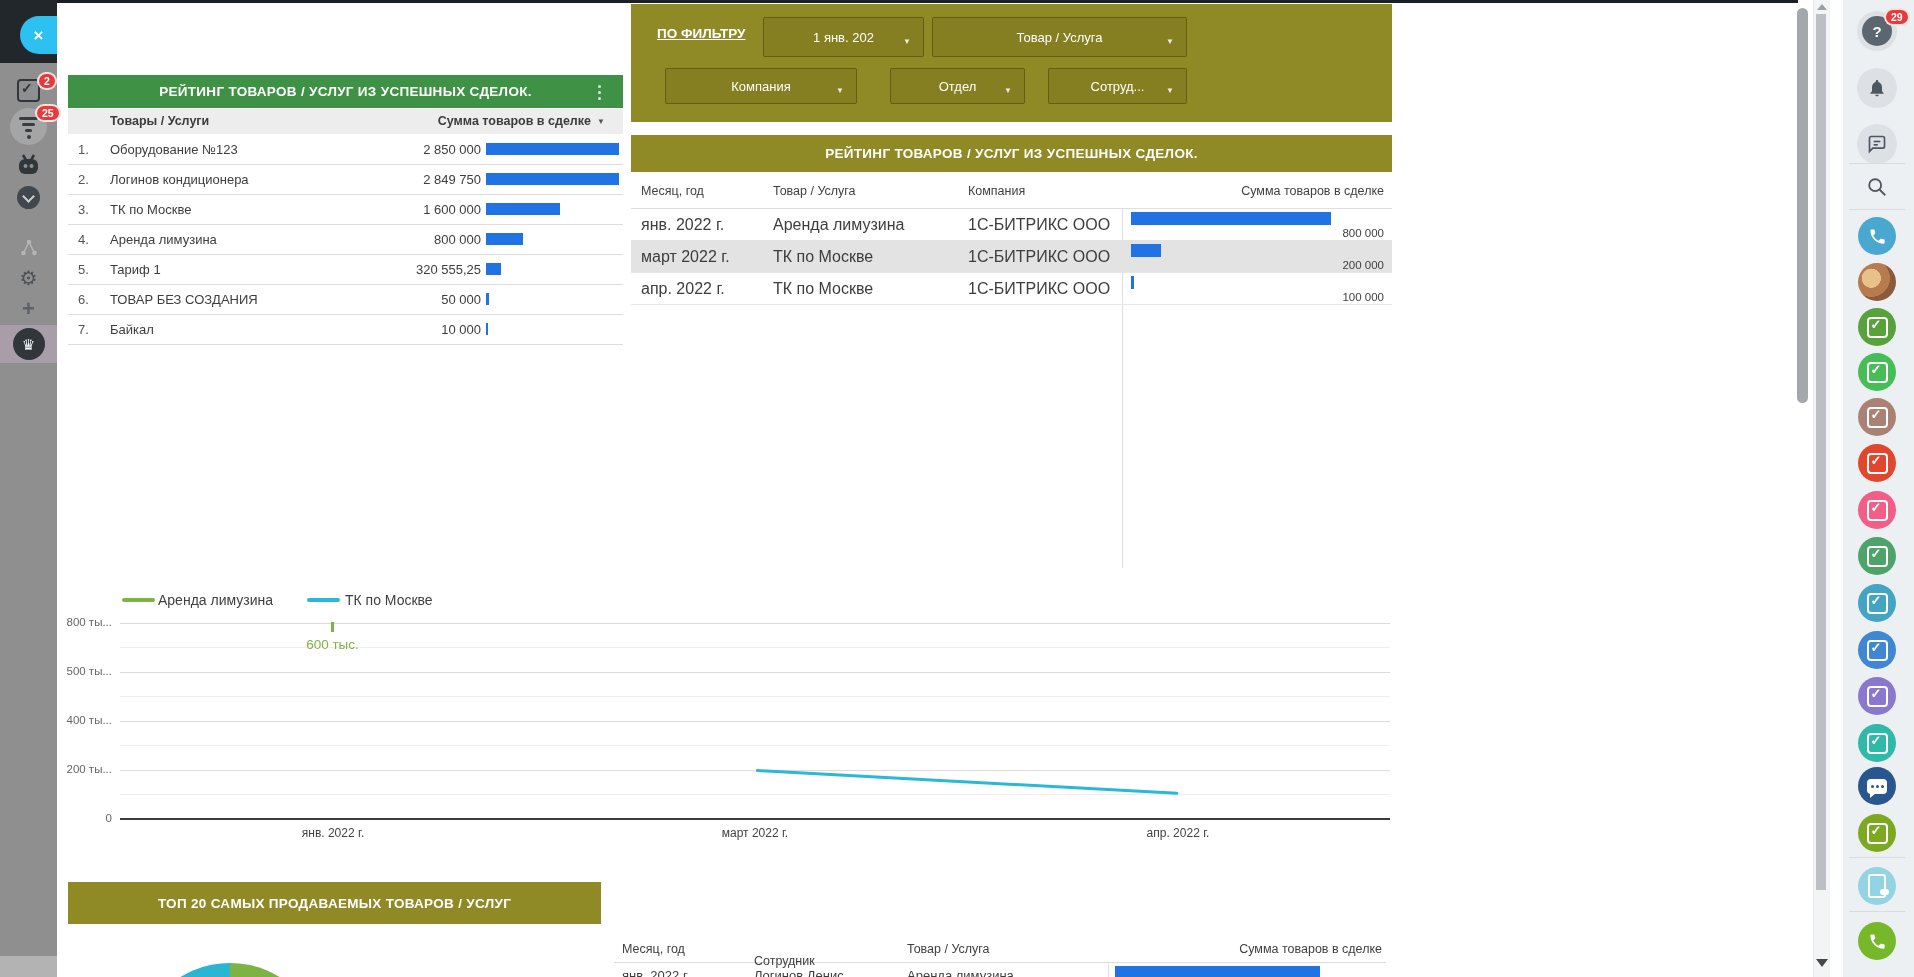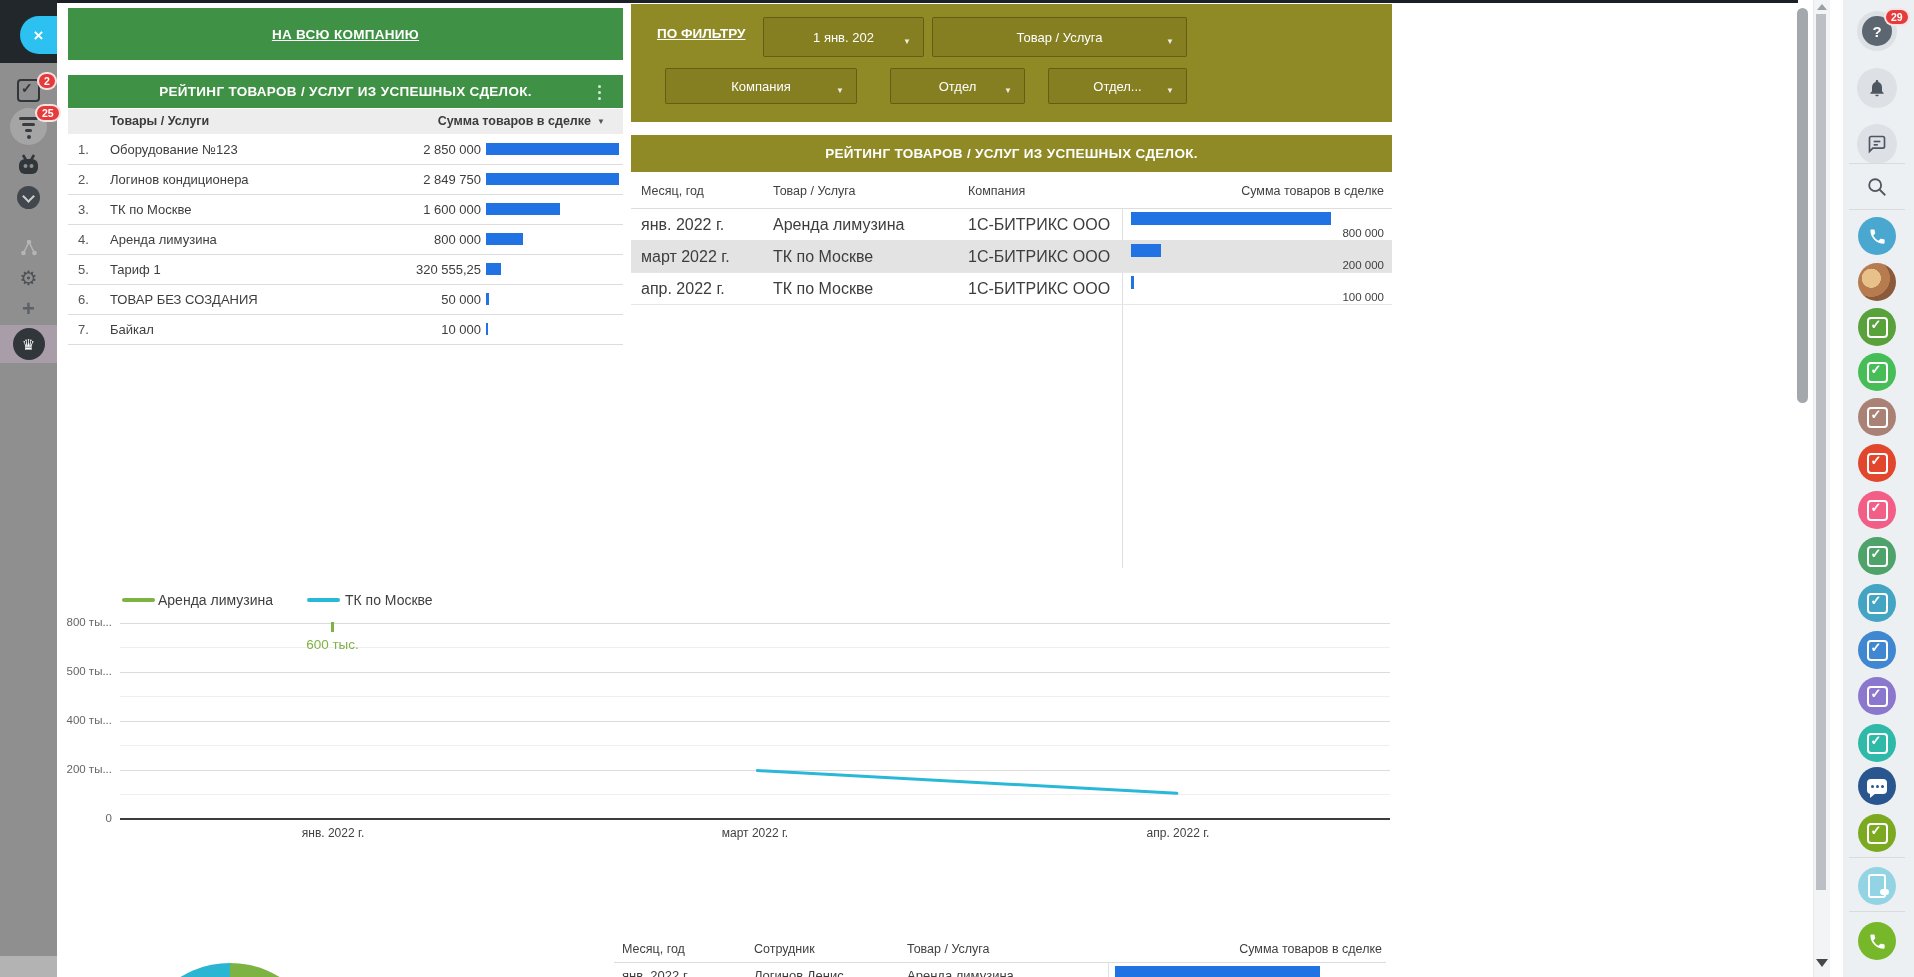--- a/index.html
+++ b/index.html
@@ -177,21 +177,20 @@
   <div class="lsb-ico gear" style="top:268px;">
     <span></span>
   </div>
   <div class="lsb-ico plus" style="top:298px;">
     <span></span>
   </div>
   <div class="lsb-ico" style="top:328px;">
     <span class="crown-circ"></span>
   </div>
 
-  <div class="abs hdr green underline" style="left:68px;top:8px;width:555px;height:52px;">НА ВСЮ КОМПАНИЮ</div>
 
   <div class="abs hdr green" style="left:68px;top:75px;width:555px;height:33px;">
     <span>РЕЙТИНГ ТОВАРОВ / УСЛУГ ИЗ УСПЕШНЫХ СДЕЛОК.</span>
     <span class="kebab">
         <i></i>
         <i></i>
         <i></i>
       </span>
   </div>
   <div class="lthead">
@@ -255,21 +254,21 @@
     </div>
     <div class="fbtn" style="left:34px;top:64px;width:190px;height:34px;">
       <span>Компания</span>
       <i class="cr"></i>
     </div>
     <div class="fbtn" style="left:259px;top:64px;width:133px;height:34px;">
       <span>Отдел</span>
       <i class="cr"></i>
     </div>
     <div class="fbtn" style="left:417px;top:64px;width:137px;height:34px;">
-      <span>Отдел...</span>
+      <span>Сотруд...</span>
       <i class="cr"></i>
     </div>
   </div>
 
   <div class="abs hdr olive" style="left:631px;top:135px;width:761px;height:37px;">РЕЙТИНГ ТОВАРОВ / УСЛУГ ИЗ УСПЕШНЫХ СДЕЛОК.</div>
   <div class="rthead">
     <span class="cm">Месяц, год</span>
     <span class="cp">Товар / Услуга</span>
     <span class="cc">Компания</span>
     <span style="position:absolute;right:8px;top:8px;">Сумма товаров в сделке</span>
@@ -321,25 +320,26 @@
 
     <div class="cyan-line"></div>
     <div class="gmark"></div>
     <div class="gannot">600 тыс.</div>
 
     <span class="xlab" style="left:273px;">янв. 2022 г.</span>
     <span class="xlab" style="left:695px;">март 2022 г.</span>
     <span class="xlab" style="left:1118px;">апр. 2022 г.</span>
   </div>
 
+  <div class="abs hdr olive" style="left:68px;top:882px;width:533px;height:42px;">ТОП 20 САМЫХ ПРОДАВАЕМЫХ ТОВАРОВ / УСЛУГ</div>
   <div class="pie"></div>
 
   <div class="bthead">
     <span style="position:absolute;left:8px;top:4px;">Месяц, год</span>
-    <span style="position:absolute;left:140px;top:4px;">Сотрудник</span>
+    <span style="position:absolute;left:140px;top:16px;">Сотрудник</span>
     <span style="position:absolute;left:293px;top:4px;">Товар / Услуга</span>
     <span style="position:absolute;right:4px;top:4px;">Сумма товаров в сделке</span>
   </div>
   <div class="vdiv" style="left:1108px;top:962px;height:15px;"></div>
   <div class="brow">
     <span style="position:absolute;left:8px;top:6px;">янв. 2022 г.</span>
     <span style="position:absolute;left:140px;top:6px;">Логинов Денис</span>
     <span style="position:absolute;left:293px;top:6px;">Аренда лимузина</span>
     <span style="position: absolute; left: 501px; top: 4px; height: 13px; background: rgb(33, 115, 227); width: 205px;"></span>
   </div>

